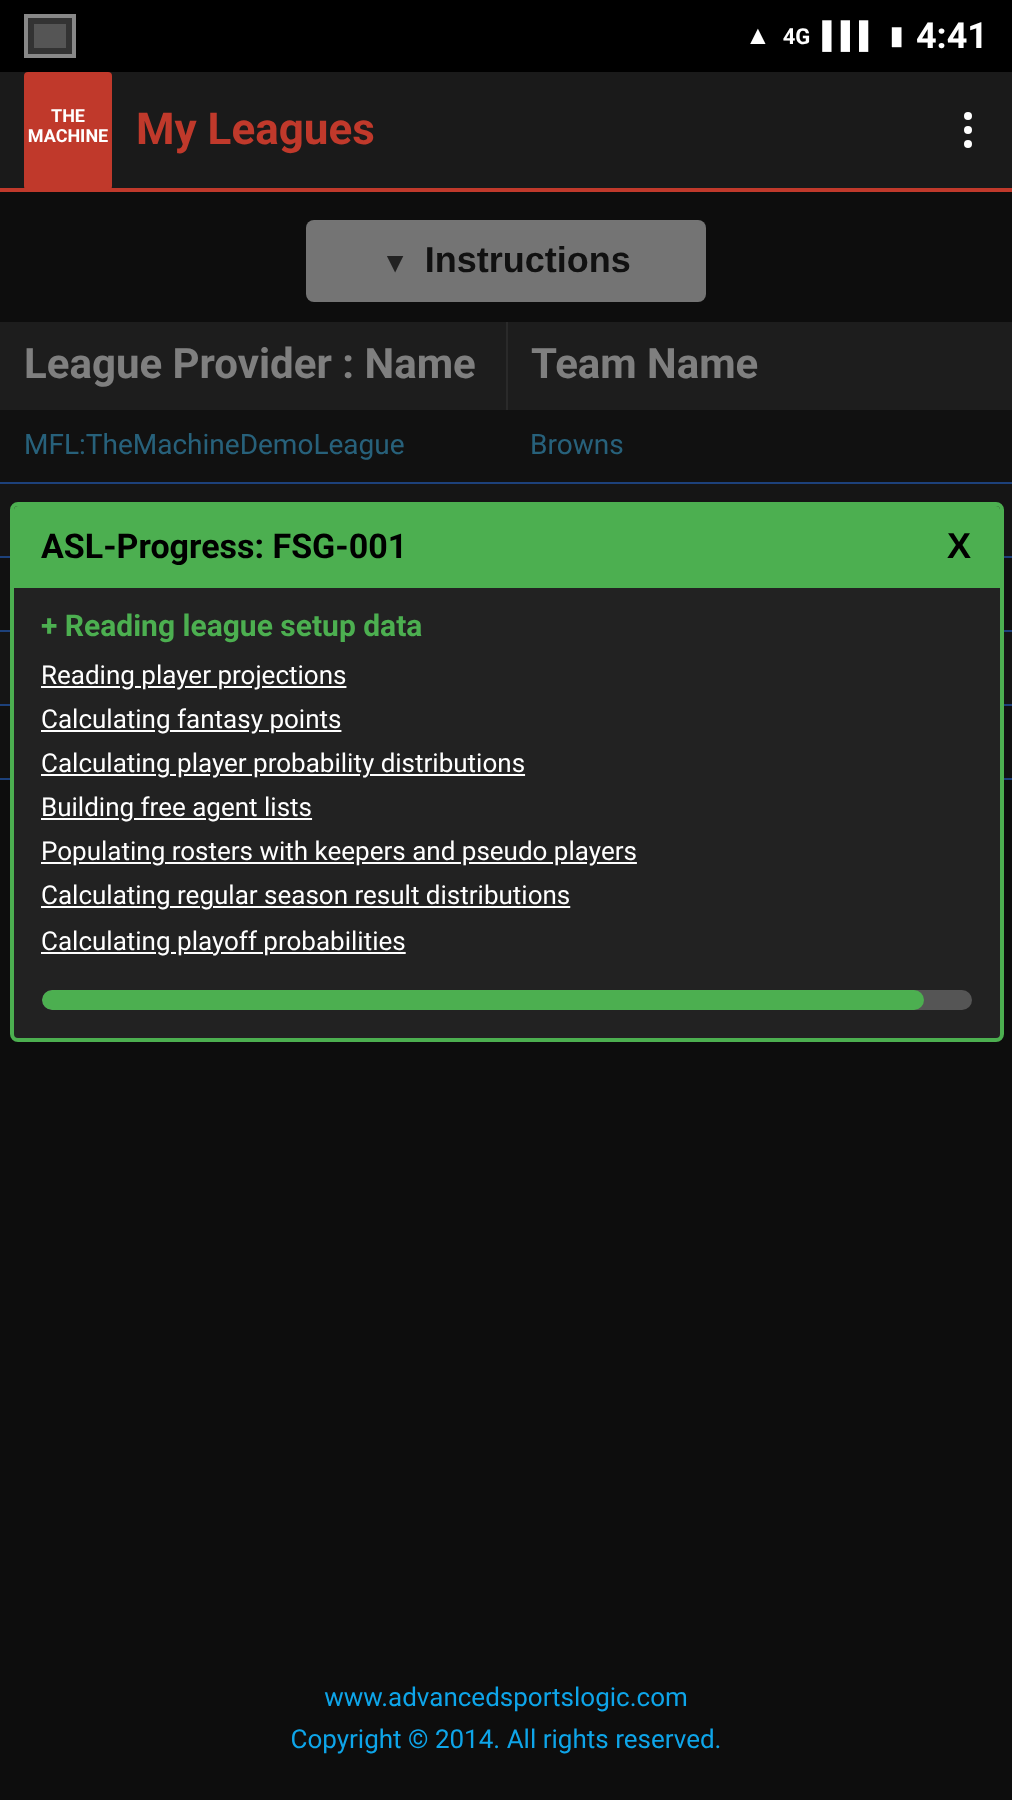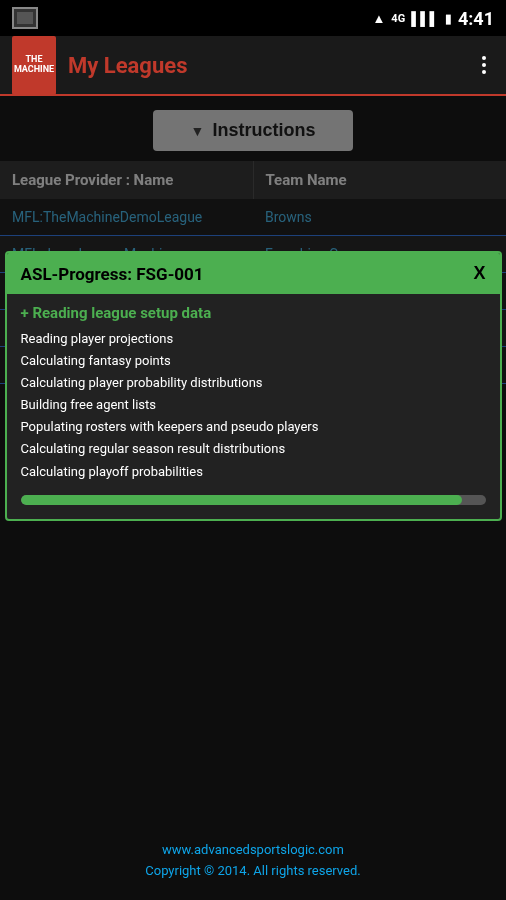--- a/index.html
+++ b/index.html
@@ -145,21 +145,21 @@
     
     .league-table {
       width: 100%;
       border-collapse: collapse;
     }
     .table-header {
       background: #3a3a3a;
     }
     .table-header th {
       color: #fff;
-      font-size: 15px;
+      font-size: 21px;
       font-weight: bold;
       padding: 10px 12px;
       text-align: left;
       border-right: 1px solid #555;
       margin-top: 19px;
     }
     .table-header th:last-child {
       border-right: none;
     }
     .table-row td {
@@ -231,20 +231,21 @@
       font-weight: bold;
       margin-bottom: 6px;
     }
     .progress-reading::before {
       content: '+ ';
     }
     .progress-item {
       color: #fff;
       font-size: 13px;
       line-height: 1.7;
+      text-decoration: underline;
     }
 
     
     .progress-bar-container {
       margin-top: 12px;
       background: #555;
       height: 10px;
       border-radius: 5px;
       overflow: hidden;
       position: relative;

